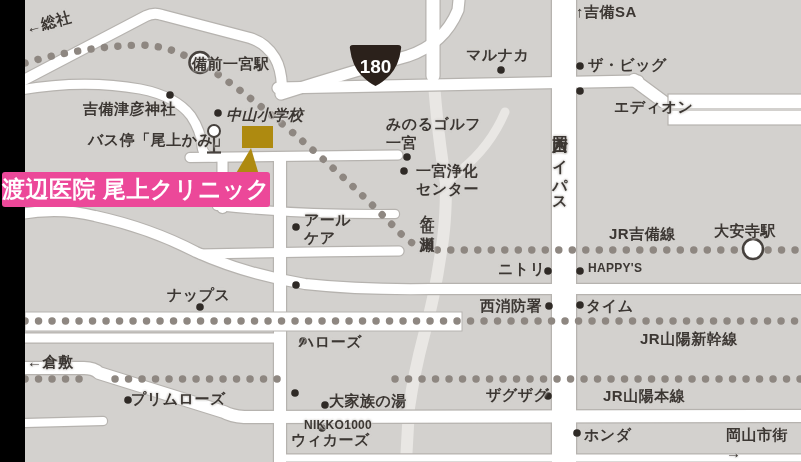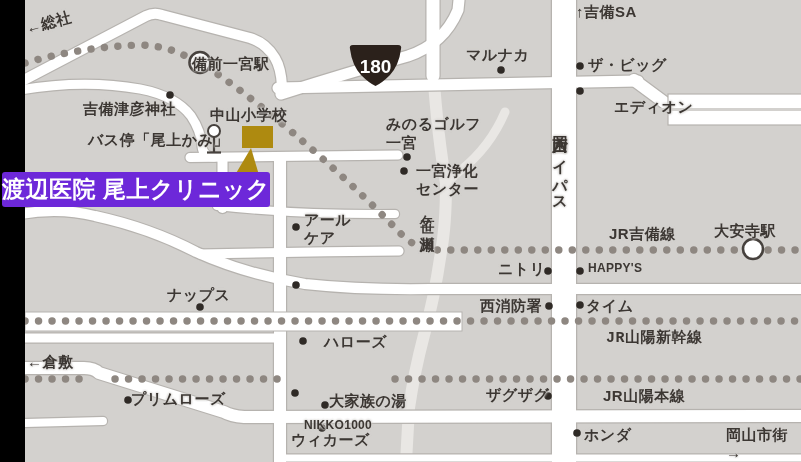--- a/index.html
+++ b/index.html
@@ -13,21 +13,21 @@
     position:absolute;
     font-size:15px;font-weight:600;color:#3c3733;
     line-height:18px;white-space:pre-line;letter-spacing:.5px;
     text-shadow:0 0 3px #d3d1ce,0 0 3px #d3d1ce,0 0 2px #d3d1ce;
   }
   .vert{writing-mode:vertical-rl;letter-spacing:2px;line-height:16px;}
   .rot{transform:rotate(-15deg);transform-origin:0 0;}
   .big-lbl{font-size:12px;letter-spacing:.3px;}
   #clinic-badge{
     position:absolute;left:2px;top:172px;width:268px;height:35px;
-    background:#6d28d9;color:#ffffff;border-radius:3px;
+    background:#ec4899;color:#ffffff;border-radius:3px;
     font-size:23px;font-weight:700;text-align:center;line-height:35px;
     letter-spacing:.5px;white-space:nowrap;text-shadow:none;
   }
   .casing{fill:none;stroke:#b6b3af;stroke-linecap:round;stroke-linejoin:round;}
   .roadfill{fill:none;stroke:#ffffff;stroke-linecap:round;stroke-linejoin:round;}
   .river{fill:none;stroke:#e9e7e4;stroke-linecap:round;}
   .rail{fill:none;stroke:#8e8781;stroke-width:7.4;stroke-linecap:round;stroke-dasharray:0.1 13.4;}
   .poi{fill:#2f2a26;}
   .station{fill:#ffffff;stroke:#46413d;stroke-width:2.6;}
 </style>
@@ -158,40 +158,40 @@
   <rect x="0" y="0" width="25" height="462" fill="#000000"></rect>
 </svg>
 
   <div class="lbl rot" style="left:24px;top:20px;">←総社</div>
   <div class="lbl" style="left:192px;top:35px;margin-top:20px;">備前一宮駅</div>
   <div class="lbl" style="left:576px;top:3px;">↑吉備SA</div>
   <div class="lbl" style="left:466px;top:46px;">マルナカ</div>
   <div class="lbl" style="left:588px;top:56px;">ザ・ビッグ</div>
   <div class="lbl" style="left:577px;top:98px;padding-left:37px;">エディオン</div>
   <div class="lbl" style="left:83px;top:100px;">吉備津彦神社</div>
-  <div class="lbl" style="left:210px;top:106px;">中山小学校</div>
+  <div class="lbl" style="left:226px;top:106px;font-style:italic;">中山小学校</div>
   <div class="lbl" style="left:88px;top:131px;">バス停「尾上かみ」</div>
   <div class="lbl" style="left:386px;top:114px;line-height:19px;">みのるゴルフ
 一宮</div>
   <div class="lbl" style="left:416px;top:162px;">一宮浄化
 センター</div>
   <div class="lbl vert" style="left:552px;top:124px;">岡山西バイパス</div>
   <div class="lbl vert" style="left:419px;top:207px;letter-spacing:0;">笹ヶ瀬川</div>
   <div class="lbl" style="left:304px;top:211px;">アール
 ケア</div>
   <div class="lbl" style="left:609px;top:225px;">JR吉備線</div>
   <div class="lbl" style="left:714px;top:222px;">大安寺駅</div>
   <div class="lbl" style="left:498px;top:260px;">ニトリ</div>
   <div class="lbl big-lbl" style="left:588px;top:259px;">HAPPY'S</div>
   <div class="lbl" style="left:167px;top:286px;">ナップス</div>
   <div class="lbl" style="left:480px;top:297px;">西消防署</div>
   <div class="lbl" style="left:586px;top:297px;">タイム</div>
-  <div class="lbl" style="left:606px;top:330px;font-family:Liberation Mono, monospace;">JR山陽新幹線</div>
+  <div class="lbl" style="left:640px;top:330px;">JR山陽新幹線</div>
   <div class="lbl" style="left:27px;top:353px;">←倉敷</div>
-  <div class="lbl" style="left:299px;top:333px;margin-left:25px;">ハローズ</div>
+  <div class="lbl" style="left:299px;top:333px;">ハローズ</div>
   <div class="lbl big-lbl" style="left:304px;top:369px;margin-top:47px;">NIKKO1000</div>
   <div class="lbl" style="left:131px;top:390px;">プリムローズ</div>
   <div class="lbl" style="left:329px;top:392px;">大家族の湯</div>
   <div class="lbl" style="left:603px;top:387px;">JR山陽本線</div>
   <div class="lbl" style="left:486px;top:386px;">ザグザグ</div>
   <div class="lbl" style="left:291px;top:431px;">ウィカーズ</div>
   <div class="lbl" style="left:584px;top:426px;">ホンダ</div>
   <div class="lbl" style="left:726px;top:426px;">岡山市街→</div>
 
   <div id="clinic-badge">渡辺医院 尾上クリニック</div>

